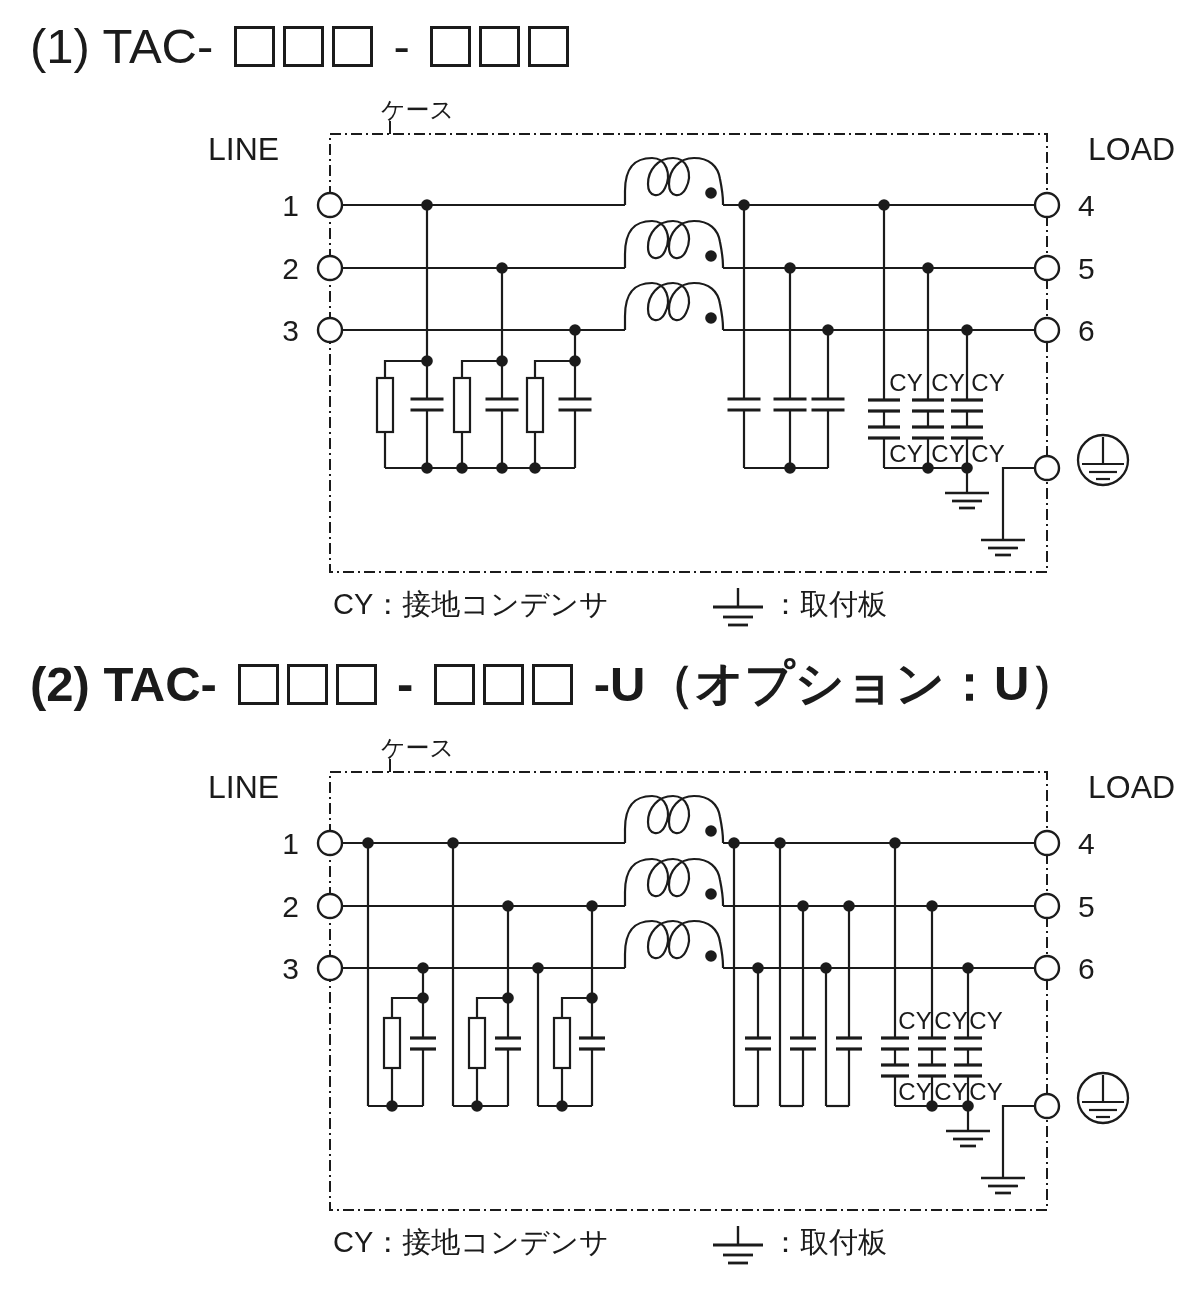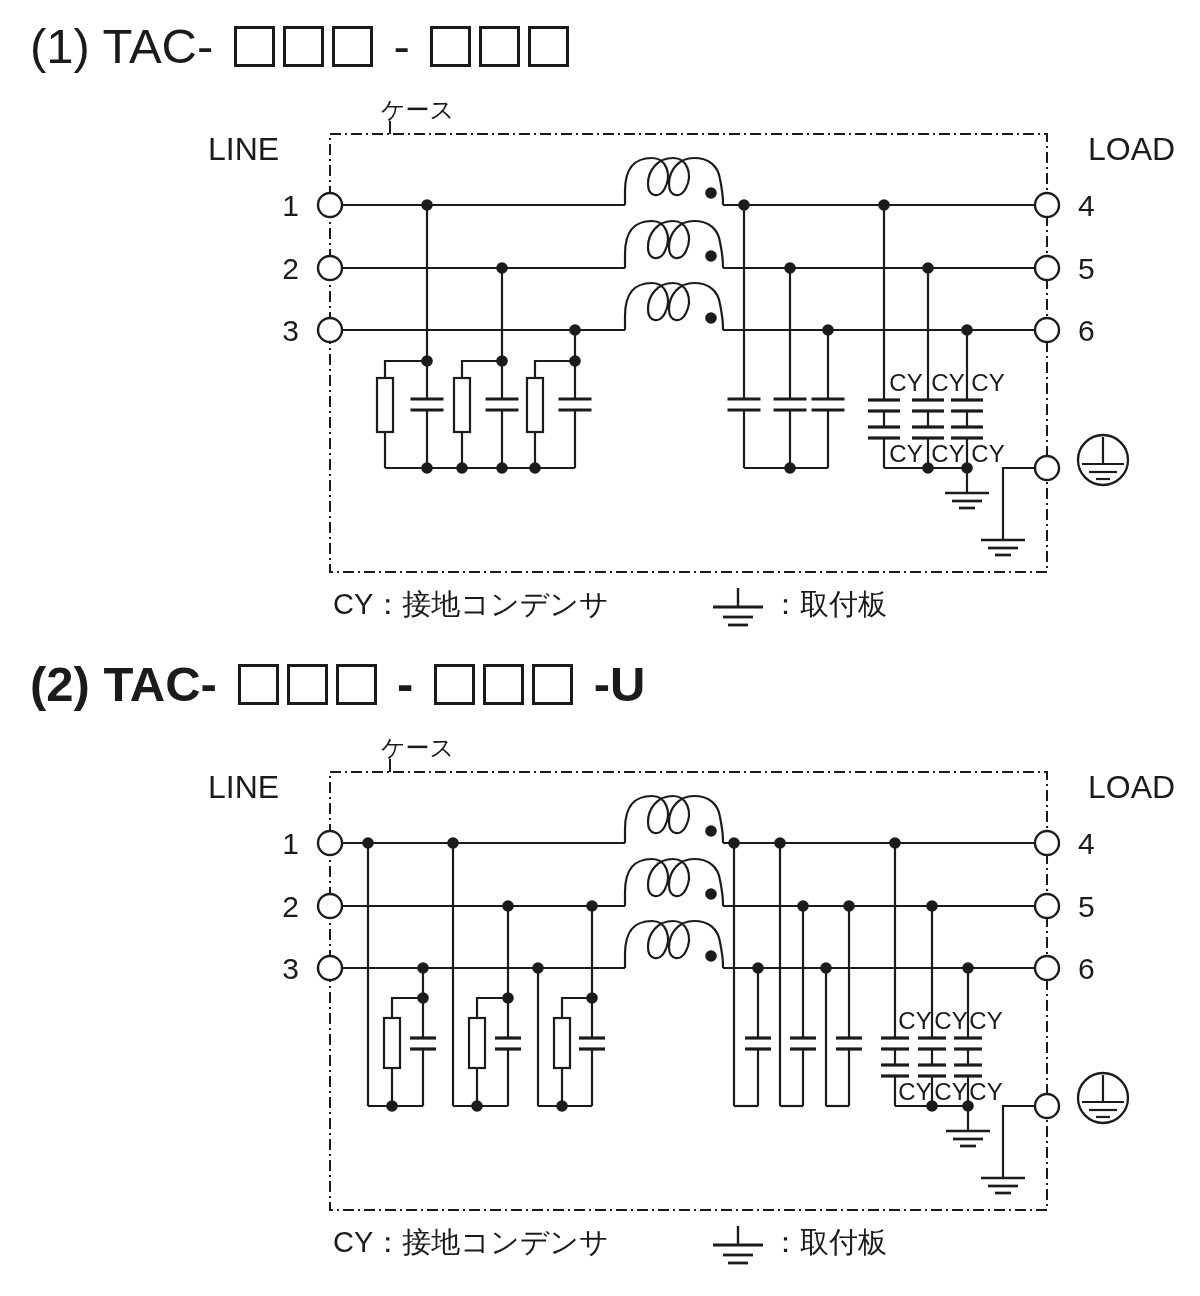--- a/index.html
+++ b/index.html
@@ -43,20 +43,21 @@
       <span class="tbox"></span>
       <span class="tbox"></span>
     </span>
     <span class="tt"> - </span>
     <span class="boxes">
       <span class="tbox"></span>
       <span class="tbox"></span>
       <span class="tbox"></span>
     </span>
     <span class="tt"> -U</span>
+    <span class="tt">（オプション：U）</span>
   </div>
 <svg id="schematic" width="1200" height="1296" viewBox="0 0 1200 1296">
     <circle cx="427" cy="205" r="5.8" fill="#1b1b1b"></circle>
     <line x1="427" y1="205" x2="427" y2="399" stroke="#1b1b1b" stroke-width="2.2"></line>
     <line x1="410.5" y1="399" x2="443.5" y2="399" stroke="#1b1b1b" stroke-width="3.2"></line>
     <line x1="410.5" y1="410" x2="443.5" y2="410" stroke="#1b1b1b" stroke-width="3.2"></line>
     <line x1="427" y1="410" x2="427" y2="468" stroke="#1b1b1b" stroke-width="2.2"></line>
     <circle cx="427" cy="361" r="5.8" fill="#1b1b1b"></circle>
     <path d="M427,361 L385,361 L385,378" fill="none" stroke="#1b1b1b" stroke-width="2.2"></path>
     <rect x="377" y="378" width="16" height="54" fill="#fff" stroke="#1b1b1b" stroke-width="2.2"></rect>

